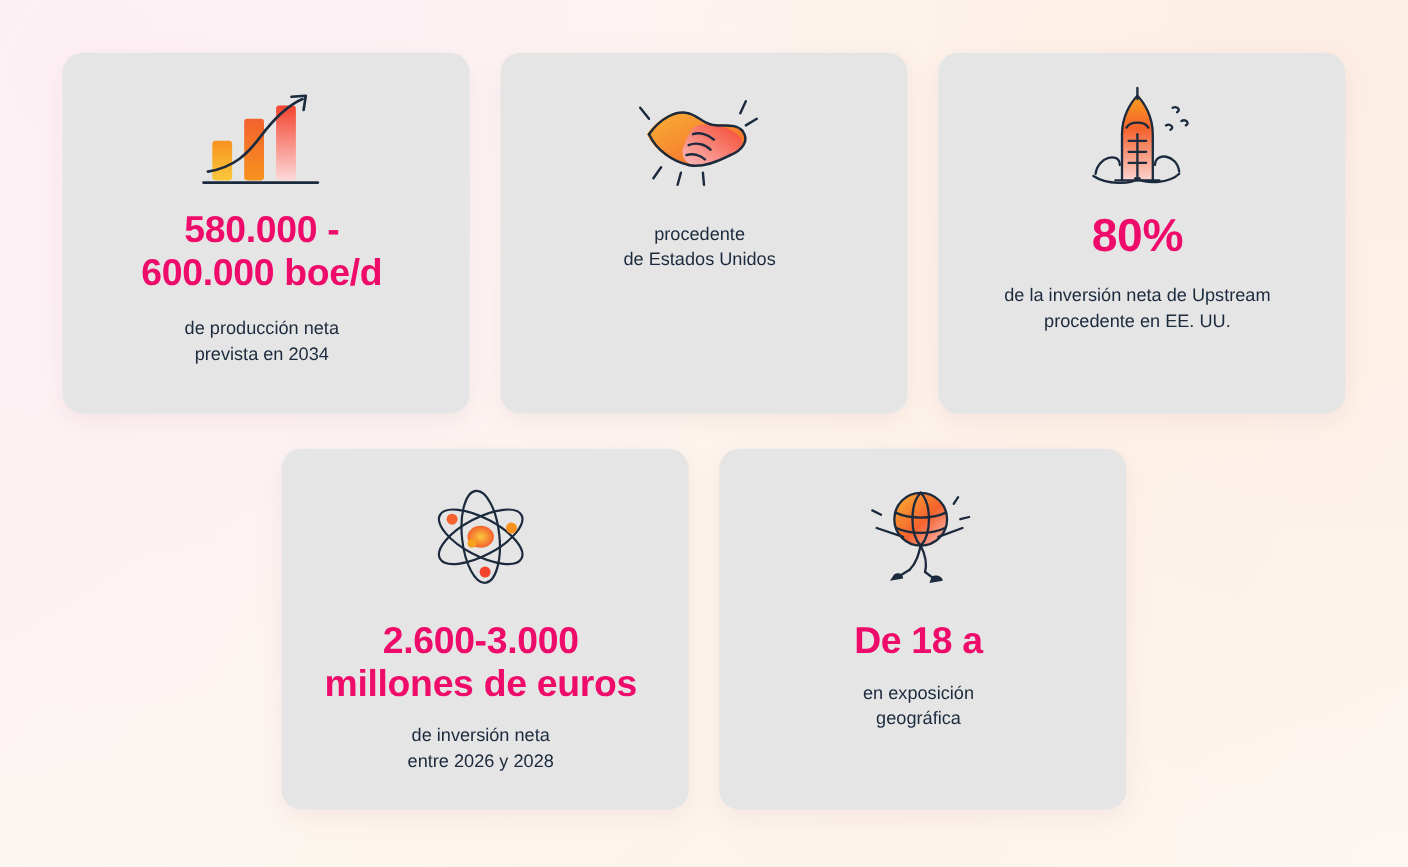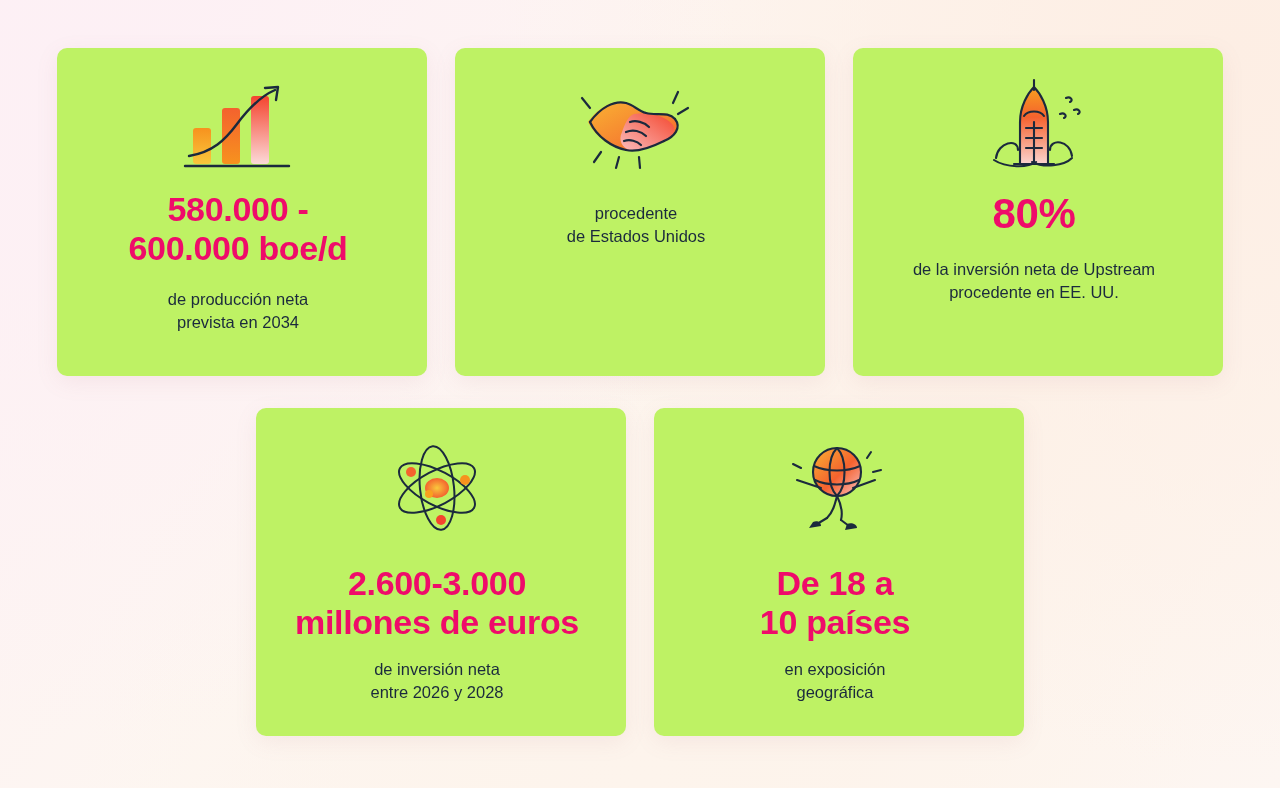--- a/index.html
+++ b/index.html
@@ -31,22 +31,22 @@
     gap: 28px;
   }
   .row-one {
     padding-top: 48px;
   }
   .row-two {
     padding-top: 32px;
   }
 
   .card {
-    background: #bef264;
-    border-radius: 10px;
+    background: #e5e5e5;
+    border-radius: 18px;
     box-shadow: 0 6px 22px rgba(180, 120, 130, 0.10);
     box-sizing: border-box;
     display: flex;
     flex-direction: column;
     align-items: center;
     padding: 26px 30px 22px 22px;
   }
   .card-a { width: 370px; height: 328px; }
   .card-b { width: 370px; height: 328px; }
   .card-c { width: 370px; height: 328px; }
@@ -270,21 +270,20 @@
             <path d="M18 28 L26 32"></path>
             <path d="M96 16 L92 22"></path>
             <path d="M106 34 L98 36"></path>
           </g>
           <path d="M38 86 C42 84, 46 86, 46 90 L34 92 Z" fill="#1b2a3d"></path>
           <path d="M72 88 C76 86, 82 88, 82 92 L70 94 Z" fill="#1b2a3d"></path>
         </svg>
       </div>
       <div class="stat">
         <span>De 18 a</span><br>
-        <span>10 países</span>
       </div>
       <div class="desc">
         <span>en exposición</span>
         <span class="l2">geográfica</span>
       </div>
     </div>
 
   </div>
 </div>
 

